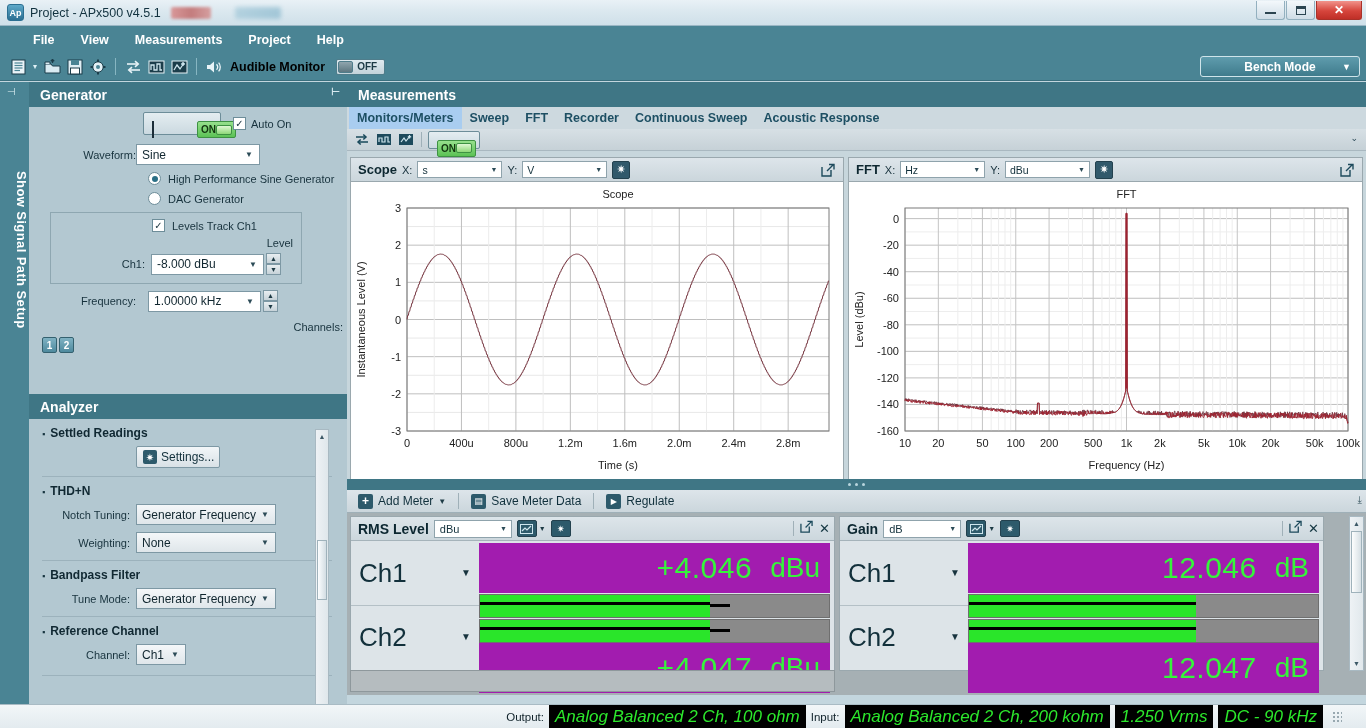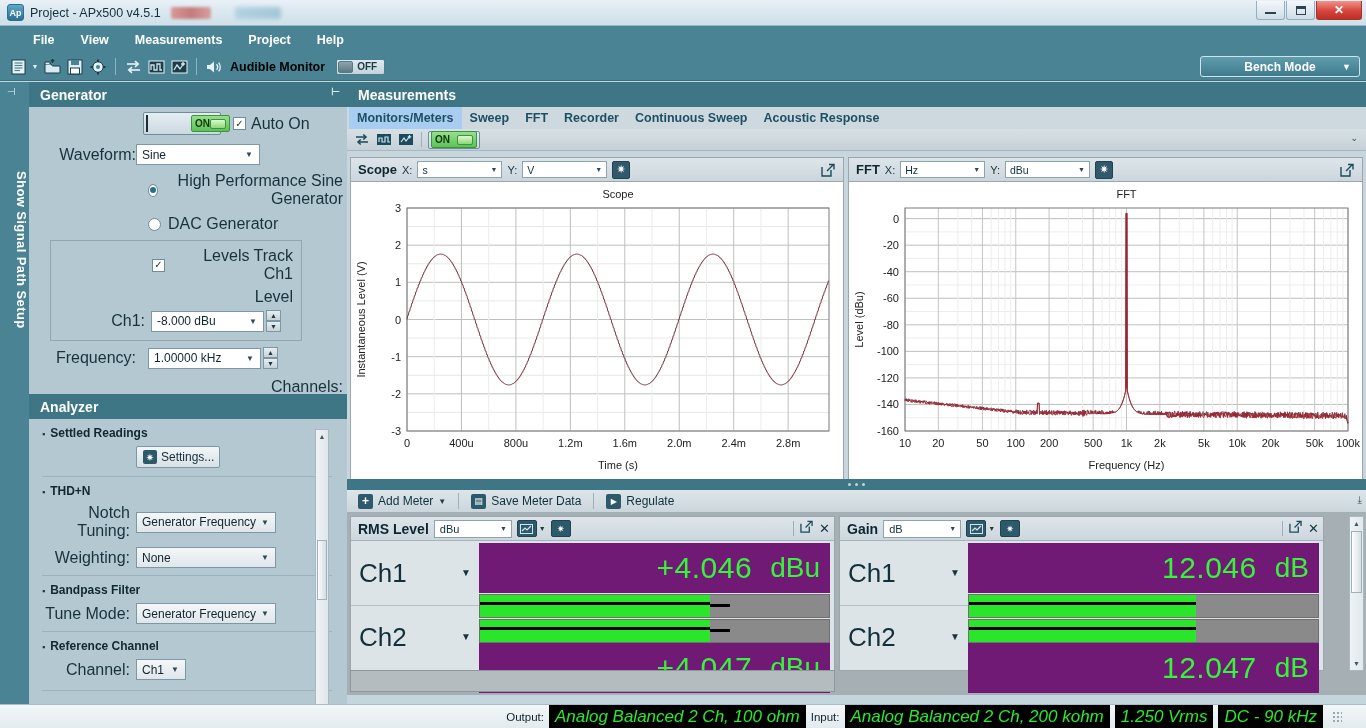--- a/index.html
+++ b/index.html
@@ -96,36 +96,36 @@
   
   .genpanel{ position:absolute; left:29px; top:82px; width:318px; height:312px; background:#b3c8d1; }
   .panel-head{
     height:25px; background:#3f7685; color:#fff; font-weight:bold; font-size:14px;
     display:flex; align-items:center; padding-left:11px; position:relative;
   }
   .panel-head .pin{ position:absolute; right:7px; top:4px; font-size:10px; color:#d8eaf0; }
   .genbody{ position:relative; margin:2px 4px 0 9px; height:282px; background:#b3c8d1; }
 
   .row{ display:flex; align-items:center; margin-bottom:7px; }
-  .lbl{ font-size:16px; color:#17323d; text-align:right; }
+  .lbl{ font-size:11px; color:#17323d; text-align:right; }
   .combo{
     height:21px; background:#fff; border:1px solid #7d98a4;
     display:flex; align-items:center; padding:0 2px 0 5px; font-size:12px; color:#10262f;
     position:relative;
   }
   .combo .c-car{ position:absolute; right:6px; font-size:8px; color:#2c4b57; }
   .combo.gray{ background:linear-gradient(180deg,#f4f7f9,#dfe6ea); }
   .spin{ width:15px; height:22px; display:flex; flex-direction:column; margin-left:2px; }
   .spin div{ flex:1; background:linear-gradient(180deg,#e8eef1,#c6d2d8); border:1px solid #7d98a4;
     display:flex;align-items:center;justify-content:center;font-size:7px;color:#1d3a45;}
 
   .onbox{
     width:78px;height:23px;border:1px solid #6d8d99;border-radius:2px;
     background:linear-gradient(180deg,#e4edf1,#cbd9e0);
-    display:flex;align-items:center;padding:2px;gap:40px;
+    display:flex;align-items:flex-start;padding:8px;gap:40px;
   }
   .onbox .sq{ width:20px;height:17px;background:#27414f;border:1px solid #1b2d38;}
   .onbox .on{
     flex:1;height:17px;margin-left:3px;border:1px solid #3e9243;border-radius:2px;
     background:linear-gradient(180deg,#96e08c,#5cc255);
     display:flex;align-items:center;justify-content:space-between;padding:0 3px;
     font-size:10px;font-weight:bold;color:#12350f;
   }
   .onbox .on .pill{ width:16px;height:10px;border-radius:2px;background:linear-gradient(180deg,#dff8d3,#8ed878);border:1px solid #3e9243;}
 
@@ -230,21 +230,21 @@
   .m-right .sep{ width:1px;height:15px;background:#a0b0b8;}
   .m-right span{ color:#123540; font-size:13px; }
 
   .meter-body{ position:relative; height:129px; display:flex; }
   .ch-col{ width:128px; }
   .ch-cell{ height:64px; display:flex; align-items:center; padding-left:8px; position:relative;}
   .ch-cell .chname{ font-size:26px; color:#12303b; font-family:"Liberation Sans",sans-serif; }
   .ch-cell .dcar{ position:absolute; right:8px; top:26px; font-size:10px; color:#17333e; }
   .ch-div{ position:absolute; left:0; top:64px; width:128px; height:1px; background:#b4c0c6; }
   .read-col{ flex:1; position:relative; padding:2px 4px 0 0; }
-  .readout{ height:50px; background:#701a75; display:flex; align-items:center; justify-content:flex-end;
+  .readout{ height:50px; background:#a21caf; display:flex; align-items:center; justify-content:flex-end;
     padding-right:10px; gap:18px; }
   .readout .val{ color:#35f53b; font-size:30px; letter-spacing:.5px; }
   .readout .unit{ color:#35f53b; font-size:28px; }
   .bar{ height:24px; background:#8a8a8a; position:relative; margin-top:1px; border:1px solid #6f6f6f;}
   .bar .fill{ position:absolute;left:0;top:0;bottom:0;
     background:linear-gradient(180deg,#2ae52a 0%, #2ae52a 32%, #000 32%, #000 45%, #2ae52a 45%, #2ae52a 100%); }
   .bar .mark{ position:absolute; top:40%; height:3px; width:20px; background:#000; }
 
   .meters-scroll{ position:absolute; right:2px; top:26px; width:15px; height:155px;
     background:linear-gradient(90deg,#eef2f5,#e1e8ec); border:1px solid #a8b9c2;}

